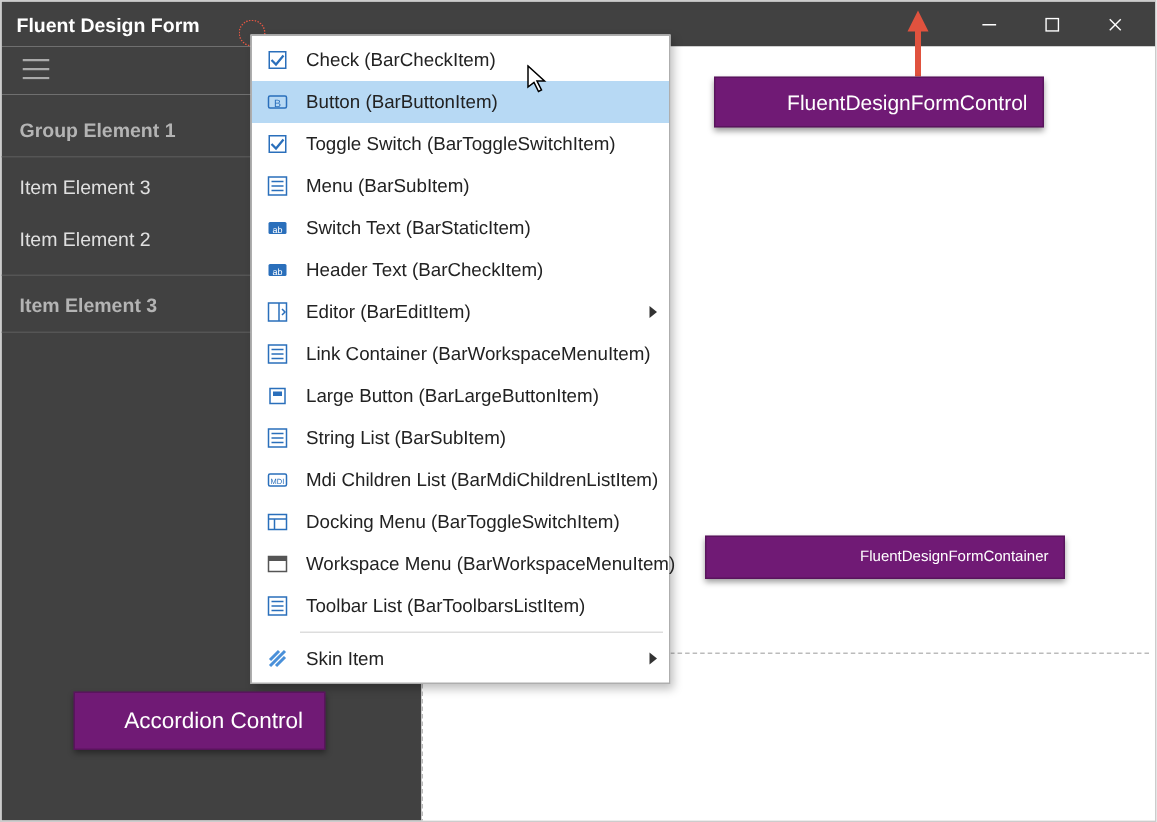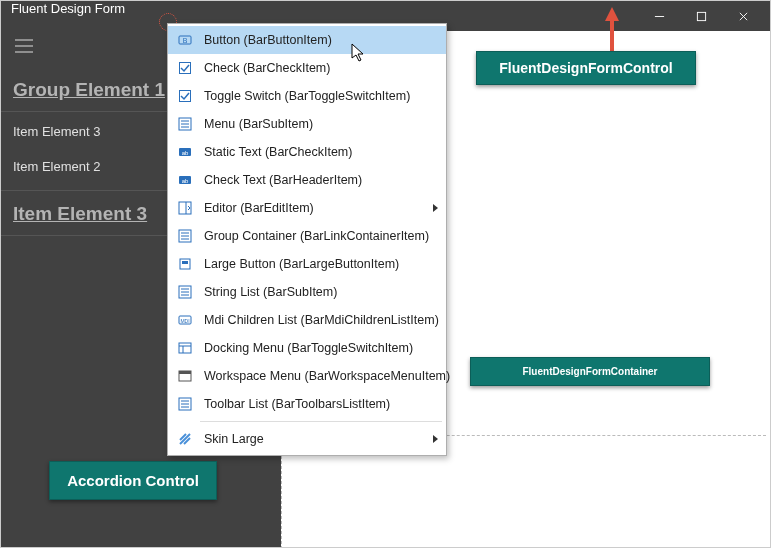--- a/index.html
+++ b/index.html
@@ -12,23 +12,23 @@
     position: relative;
     overflow: hidden;
     border: 1px solid #ccc;
   }
   
   .titlebar {
     height: 30px;
     background: #414141;
     color: #fff;
     display: flex;
-    align-items: flex-start;
+    align-items: center;
     padding: 0 6px 0 10px;
-    font-weight: 400;
+    font-weight: 700;
     font-size: 13px;
   }
   .titlebar-spacer { flex: 1; }
   .winbtn {
     width: 42px;
     height: 30px;
     display: flex;
     align-items: center;
     justify-content: center;
     color: #fff;
@@ -60,40 +60,39 @@
     position: absolute;
     top: 62px; left: 0;
     width: 280px;
     bottom: 0;
     background: #414141;
     color: #c8c8c8;
     padding-top: 4px;
   }
   .grouphdr {
     padding: 12px 12px 10px 12px;
-    font-size: 19px;
+    font-size: 13px;
     font-weight: 600;
     color: #b4b4b4;
     border-bottom: 1px solid #555;
-    text-decoration: underline;
   }
   .sbitem {
     padding: 10px 12px;
     font-size: 13px;
     color: #e0e0e0;
   }
   .grouphdr.top + .sbitem { margin-top: 2px; }
   .grouphdr.second { margin-top: 6px; border-top:1px solid #555;}
   
   .callout {
     position: absolute;
-    background: #0f766e;
+    background: #701a75;
     color: #fff;
-    font-weight: 700;
-    text-align: center;
+    font-weight: 400;
+    text-align: right;
     padding: 10px 14px;
     font-size: 15px;
     box-shadow: 0 2px 4px rgba(0,0,0,.4);
     border:1px solid rgba(0,0,0,.2);
   }
   .callout.accordion { left: 48px; bottom: 47px; width: 168px;}
   .callout.fcontrol  { top: 50px; right: 74px; width: 220px; padding:8px 10px; font-size:14px;}
   .callout.fcontainer{ top: 356px; right: 60px; width: 240px; padding:8px 10px; font-size:10px;}
   .arrow-up {
     position: absolute;
@@ -225,38 +224,38 @@
   <div class="sbitem">Item Element 2</div>
   <div class="grouphdr second">Item Element 3</div>
 </div>
 
 <div class="client"></div>
 <div class="client-dotted"></div>
 <div class="client-dotted-v"></div>
 
 <div class="ctxmenu">
 
+  <div class="ctxitem">
+    <span class="ctxicon">
+      <svg viewBox="0 0 14 14">
+          <rect x="1.5" y="1.5" width="11" height="11" fill="none" stroke="#2a6fbb"></rect>
+          <path d="M3 7 L6 10 L11 4" fill="none" stroke="#2a6fbb" stroke-width="1.5"></path>
+        </svg>
+    </span>
+    <span class="ctxlabel">Check (BarCheckItem)</span>
+  </div>
+
   <div class="ctxitem hover">
     <span class="ctxicon">
       <svg viewBox="0 0 14 14">
           <rect x="1" y="3" width="12" height="8" rx="1" fill="none" stroke="#2a6fbb"></rect>
           <text x="7" y="10" font-size="7" fill="#2a6fbb" text-anchor="middle" font-family="sans-serif">B</text>
         </svg>
     </span>
     <span class="ctxlabel">Button (BarButtonItem)</span>
-  </div>
-
-  <div class="ctxitem">
-    <span class="ctxicon">
-      <svg viewBox="0 0 14 14">
-          <rect x="1.5" y="1.5" width="11" height="11" fill="none" stroke="#2a6fbb"></rect>
-          <path d="M3 7 L6 10 L11 4" fill="none" stroke="#2a6fbb" stroke-width="1.5"></path>
-        </svg>
-    </span>
-    <span class="ctxlabel">Check (BarCheckItem)</span>
   </div>
 
   <div class="ctxitem">
     <span class="ctxicon">
       <svg viewBox="0 0 14 14">
           <rect x="1.5" y="1.5" width="11" height="11" fill="none" stroke="#2a6fbb"></rect>
           <path d="M3 7 L6 10 L11 4" fill="none" stroke="#2a6fbb" stroke-width="1.5"></path>
         </svg>
     </span>
     <span class="ctxlabel">Toggle Switch (BarToggleSwitchItem)</span>
@@ -274,31 +273,31 @@
     <span class="ctxlabel">Menu (BarSubItem)</span>
   </div>
 
   <div class="ctxitem">
     <span class="ctxicon">
       <svg viewBox="0 0 14 14">
           <rect x="1" y="3" width="12" height="8" rx="1" fill="#2a6fbb"></rect>
           <text x="7" y="10" font-size="6" fill="#fff" text-anchor="middle">ab</text>
         </svg>
     </span>
-    <span class="ctxlabel">Static Text (BarCheckItem)</span>
+    <span class="ctxlabel">Switch Text (BarStaticItem)</span>
   </div>
 
   <div class="ctxitem">
     <span class="ctxicon">
       <svg viewBox="0 0 14 14">
           <rect x="1" y="3" width="12" height="8" rx="1" fill="#2a6fbb"></rect>
           <text x="7" y="10" font-size="6" fill="#fff" text-anchor="middle">ab</text>
         </svg>
     </span>
-    <span class="ctxlabel">Check Text (BarHeaderItem)</span>
+    <span class="ctxlabel">Header Text (BarCheckItem)</span>
   </div>
 
   <div class="ctxitem">
     <span class="ctxicon">
       <svg viewBox="0 0 14 14">
           <rect x="1" y="1" width="12" height="12" fill="none" stroke="#2a6fbb"></rect>
           <line x1="8" y1="1" x2="8" y2="13" stroke="#2a6fbb"></line>
           <path d="M10 5 L12 7 L10 9" fill="none" stroke="#2a6fbb"></path>
         </svg>
     </span>
@@ -308,21 +307,21 @@
 
   <div class="ctxitem">
     <span class="ctxicon">
       <svg viewBox="0 0 14 14">
           <rect x="1" y="1" width="12" height="12" fill="none" stroke="#2a6fbb"></rect>
           <line x1="3" y1="4" x2="11" y2="4" stroke="#2a6fbb"></line>
           <line x1="3" y1="7" x2="11" y2="7" stroke="#2a6fbb"></line>
           <line x1="3" y1="10" x2="11" y2="10" stroke="#2a6fbb"></line>
         </svg>
     </span>
-    <span class="ctxlabel">Group Container (BarLinkContainerItem)</span>
+    <span class="ctxlabel">Link Container (BarWorkspaceMenuItem)</span>
   </div>
 
   <div class="ctxitem">
     <span class="ctxicon">
       <svg viewBox="0 0 14 14">
           <rect x="2" y="2" width="10" height="10" fill="none" stroke="#2a6fbb"></rect>
           <rect x="4" y="4" width="6" height="3" fill="#2a6fbb"></rect>
         </svg>
     </span>
     <span class="ctxlabel">Large Button (BarLargeButtonItem)</span>
@@ -386,21 +385,21 @@
   <div class="ctxsep"></div>
 
   <div class="ctxitem">
     <span class="ctxicon">
       <svg viewBox="0 0 14 14">
           <line x1="2" y1="12" x2="12" y2="2" stroke="#4a90d9" stroke-width="2"></line>
           <line x1="2" y1="8" x2="8" y2="2" stroke="#4a90d9" stroke-width="2"></line>
           <line x1="6" y1="12" x2="12" y2="6" stroke="#4a90d9" stroke-width="2"></line>
         </svg>
     </span>
-    <span class="ctxlabel">Skin Large</span>
+    <span class="ctxlabel">Skin Item</span>
     <span class="subarrow"></span>
   </div>
 </div>
 
 <div class="cursor">
   <svg viewBox="0 0 16 20">
       <path d="M1 1 L1 15 L5 12 L8 18 L10 17 L7 11 L12 11 Z" fill="#fff" stroke="#000"></path>
     </svg>
 </div>
 

